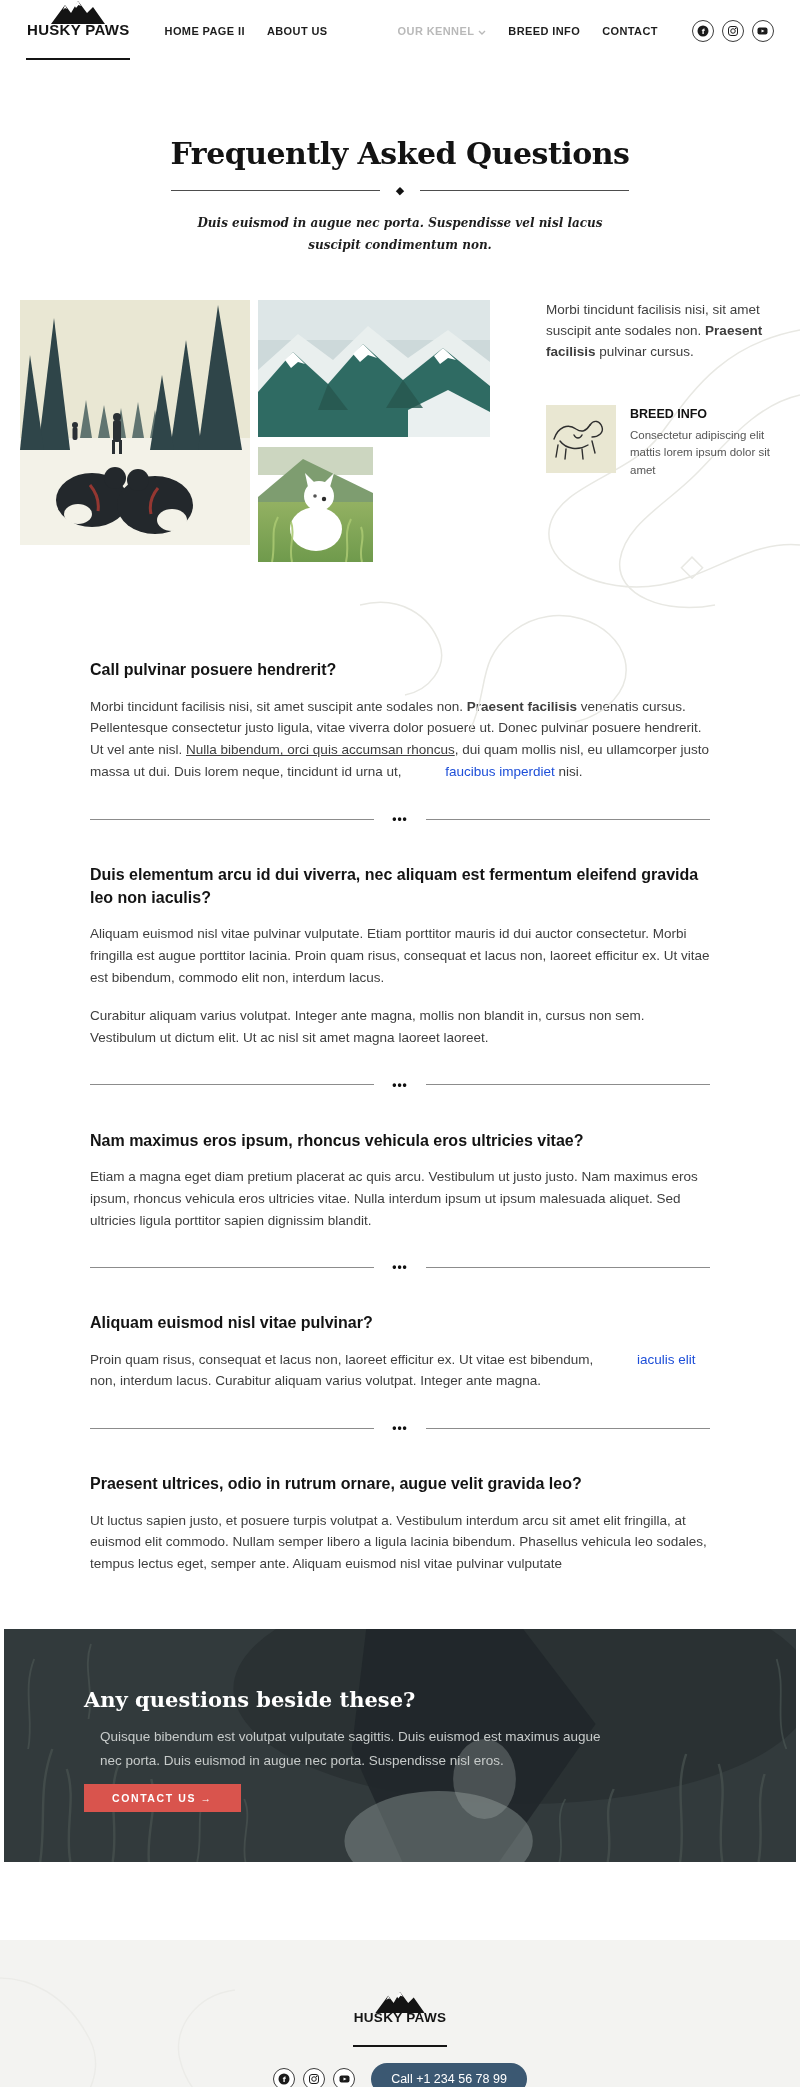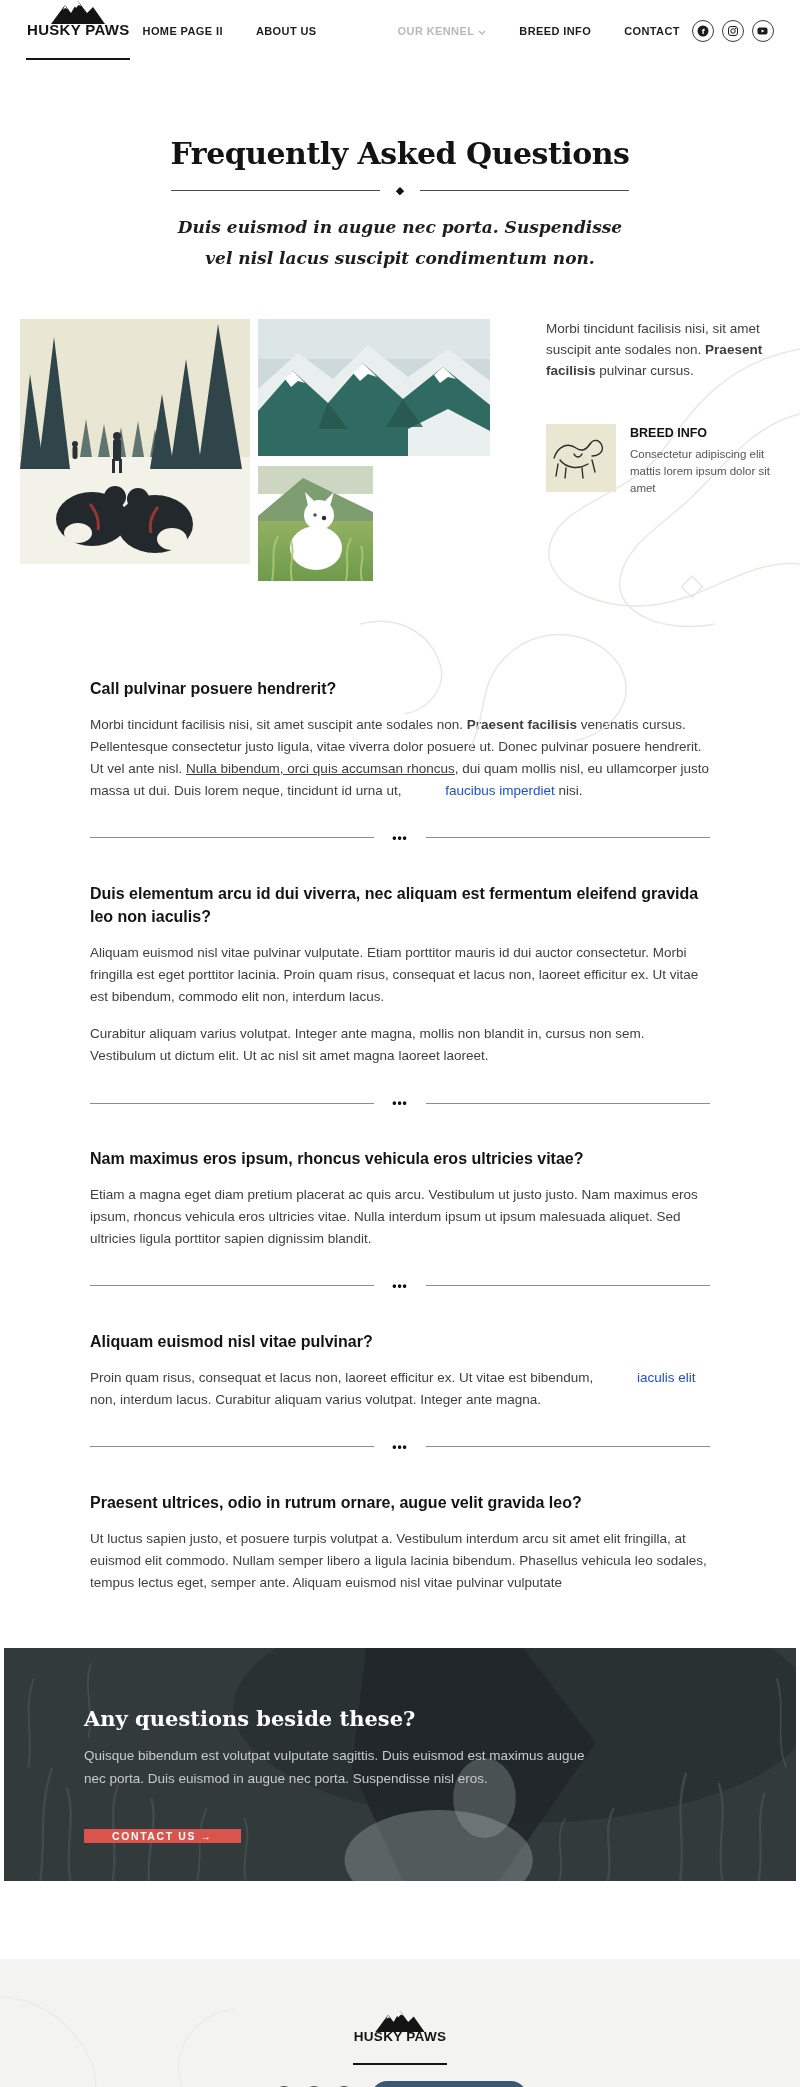--- a/index.html
+++ b/index.html
@@ -4,34 +4,34 @@
 <style>
   html,body{margin:0;padding:0;background:#fff;}
   body{width:800px;font-family:"Liberation Sans",sans-serif;color:#222;-webkit-font-smoothing:antialiased;}
   .page{width:800px;overflow:hidden;background:#fff;}
 
   
   .site-header{height:57px;display:flex;align-items:center;justify-content:space-between;padding:4px 26px 0 26px;box-sizing:border-box;background:#fff;}
   .logo{display:inline-flex;flex-direction:column;align-items:center;cursor:pointer;text-decoration:none;color:#141414;}
   .logo svg{display:block;}
   .logo-text{font-size:15px;font-weight:800;letter-spacing:.3px;border-bottom:2.5px solid #141414;padding:0 1px 19px;line-height:1.1;margin-top:-2px;white-space:nowrap;}
-  .nav{display:flex;align-items:center;gap:33px;}
+  .nav{display:flex;align-items:center;gap:22px;}
   .nav-item{font-size:11px;font-weight:700;letter-spacing:.4px;color:#1d1d1d;cursor:pointer;display:inline-flex;align-items:center;gap:4px;white-space:nowrap;}
   .nav-item.muted{color:#b9b9b9;padding-left:48px;}
   .social-row{display:flex;align-items:center;gap:8px;}
   .social-btn{width:22px;height:22px;border:1px solid #3c3c3c;border-radius:50%;display:flex;align-items:center;justify-content:center;cursor:pointer;background:#fff;box-sizing:border-box;}
   .social-btn svg{display:block;}
 
   
   .hero{text-align:center;padding-top:68px;}
   .hero-title{font-family:"DejaVu Serif",serif;font-weight:700;font-size:30px;letter-spacing:-.5px;color:#131313;margin:11px;}
   .hero-divider{display:flex;align-items:center;gap:16px;width:458px;margin:14px auto 16px;}
   .hero-divider .line{flex:1;height:1px;background:#4d4d4d;}
   .hero-divider .diamond{font-size:11px;color:#111;line-height:1;}
-  .hero-sub{font-family:"DejaVu Serif",serif;font-style:italic;font-weight:700;font-size:17px;line-height:1.85;color:#1e1e1e;max-width:450px;margin:4px auto;}
+  .hero-sub{font-family:"DejaVu Serif",serif;font-style:italic;font-weight:700;font-size:12px;line-height:1.85;color:#1e1e1e;max-width:450px;margin:4px auto;}
 
   
   .gallery{position:relative;display:flex;margin-top:44px;padding:0 10px 0 20px;}
   .topo{position:absolute;right:0;top:10px;z-index:0;pointer-events:none;}
   .g-left{width:230px;height:245px;flex:none;position:relative;z-index:1;}
   .g-mid{width:232px;margin-left:8px;flex:none;display:flex;flex-direction:column;position:relative;z-index:1;}
   .g-img{display:block;}
   .g-dog{margin-top:10px;}
   .g-right{margin-left:56px;width:244px;position:relative;z-index:1;}
   .intro-p{font-size:13.5px;line-height:1.55;color:#3e3e3e;margin:0;}
@@ -50,22 +50,22 @@
   .faq-divider{display:flex;align-items:center;gap:18px;margin:30px 0 38px;}
   .faq-divider .line{flex:1;height:1px;background:#8c8c8c;}
   .faq-divider .dots{font-size:12px;font-weight:700;letter-spacing:1px;color:#111;line-height:1;}
 
   
   .cta{position:relative;width:792px;height:233px;margin:54px auto 0;background:#31383a;overflow:hidden;}
   .cta-bg{position:absolute;inset:0;}
   .cta-bg svg{display:block;width:100%;height:100%;}
   .cta-content{position:relative;z-index:1;padding:58px 80px 0 80px;}
   .cta-title{font-family:"DejaVu Serif",serif;font-weight:700;font-size:21px;color:#fff;margin:0;}
-  .cta-body{font-size:13.5px;line-height:1.75;color:#c7cbca;max-width:520px;margin:13px 0 0;}
-  .cta-btn{display:inline-block;margin-top:38px;background:#d9544d;color:#fff;border:none;font-family:"Liberation Sans",sans-serif;font-size:10.5px;font-weight:700;letter-spacing:1.6px;padding:1px 28px;cursor:pointer;}
+  .cta-body{font-size:13.5px;line-height:1.75;color:#c7cbca;max-width:520px;margin:13px 16px 0;}
+  .cta-btn{display:inline-block;margin-top:12px;background:#d9544d;color:#fff;border:none;font-family:"Liberation Sans",sans-serif;font-size:10.5px;font-weight:700;letter-spacing:1.6px;padding:8px 28px;cursor:pointer;}
 
   
   .footer{margin-top:78px;background:#f3f3f1;text-align:center;padding:52px 0 58px;position:relative;overflow:hidden;}
   .footer .topo-footer{position:absolute;left:-20px;top:0;opacity:.55;pointer-events:none;}
   .footer-inner{position:relative;z-index:1;}
   .footer-social{display:flex;justify-content:center;align-items:center;gap:8px;margin-top:16px;}
   .call-pill{background:#3b5872;color:#fff;font-size:12.5px;border:none;border-radius:18px;padding:9px 20px;margin-left:8px;cursor:pointer;font-family:"Liberation Sans",sans-serif;}
 </style>
 </head>
 <body>
@@ -258,21 +258,21 @@
     </article>
 
     <div class="faq-divider">
       <span class="line"></span>
       <span class="dots">•••</span>
       <span class="line"></span>
     </div>
 
     <article>
       <h3 class="faq-q">Duis elementum arcu id dui viverra, nec aliquam est fermentum eleifend gravida leo non iaculis?</h3>
-      <p class="faq-a">Aliquam euismod nisl vitae pulvinar vulputate. Etiam porttitor mauris id dui auctor consectetur. Morbi fringilla est eget porttitor lacinia. Proin quam risus, consequat et lacus non, laoreet efficitur ex. Ut vitae est bibendum, commodo elit non, interdum lacus.</p>
+      <p class="faq-a">Aliquam euismod nisl vitae pulvinar vulputate. Etiam porttitor mauris id dui auctor consectetur. Morbi fringilla est augue porttitor lacinia. Proin quam risus, consequat et lacus non, laoreet efficitur ex. Ut vitae est bibendum, commodo elit non, interdum lacus.</p>
       <p class="faq-a">Curabitur aliquam varius volutpat. Integer ante magna, mollis non blandit in, cursus non sem. Vestibulum ut dictum elit. Ut ac nisl sit amet magna laoreet laoreet.</p>
     </article>
 
     <div class="faq-divider">
       <span class="line"></span>
       <span class="dots">•••</span>
       <span class="line"></span>
     </div>
 
     <article>

